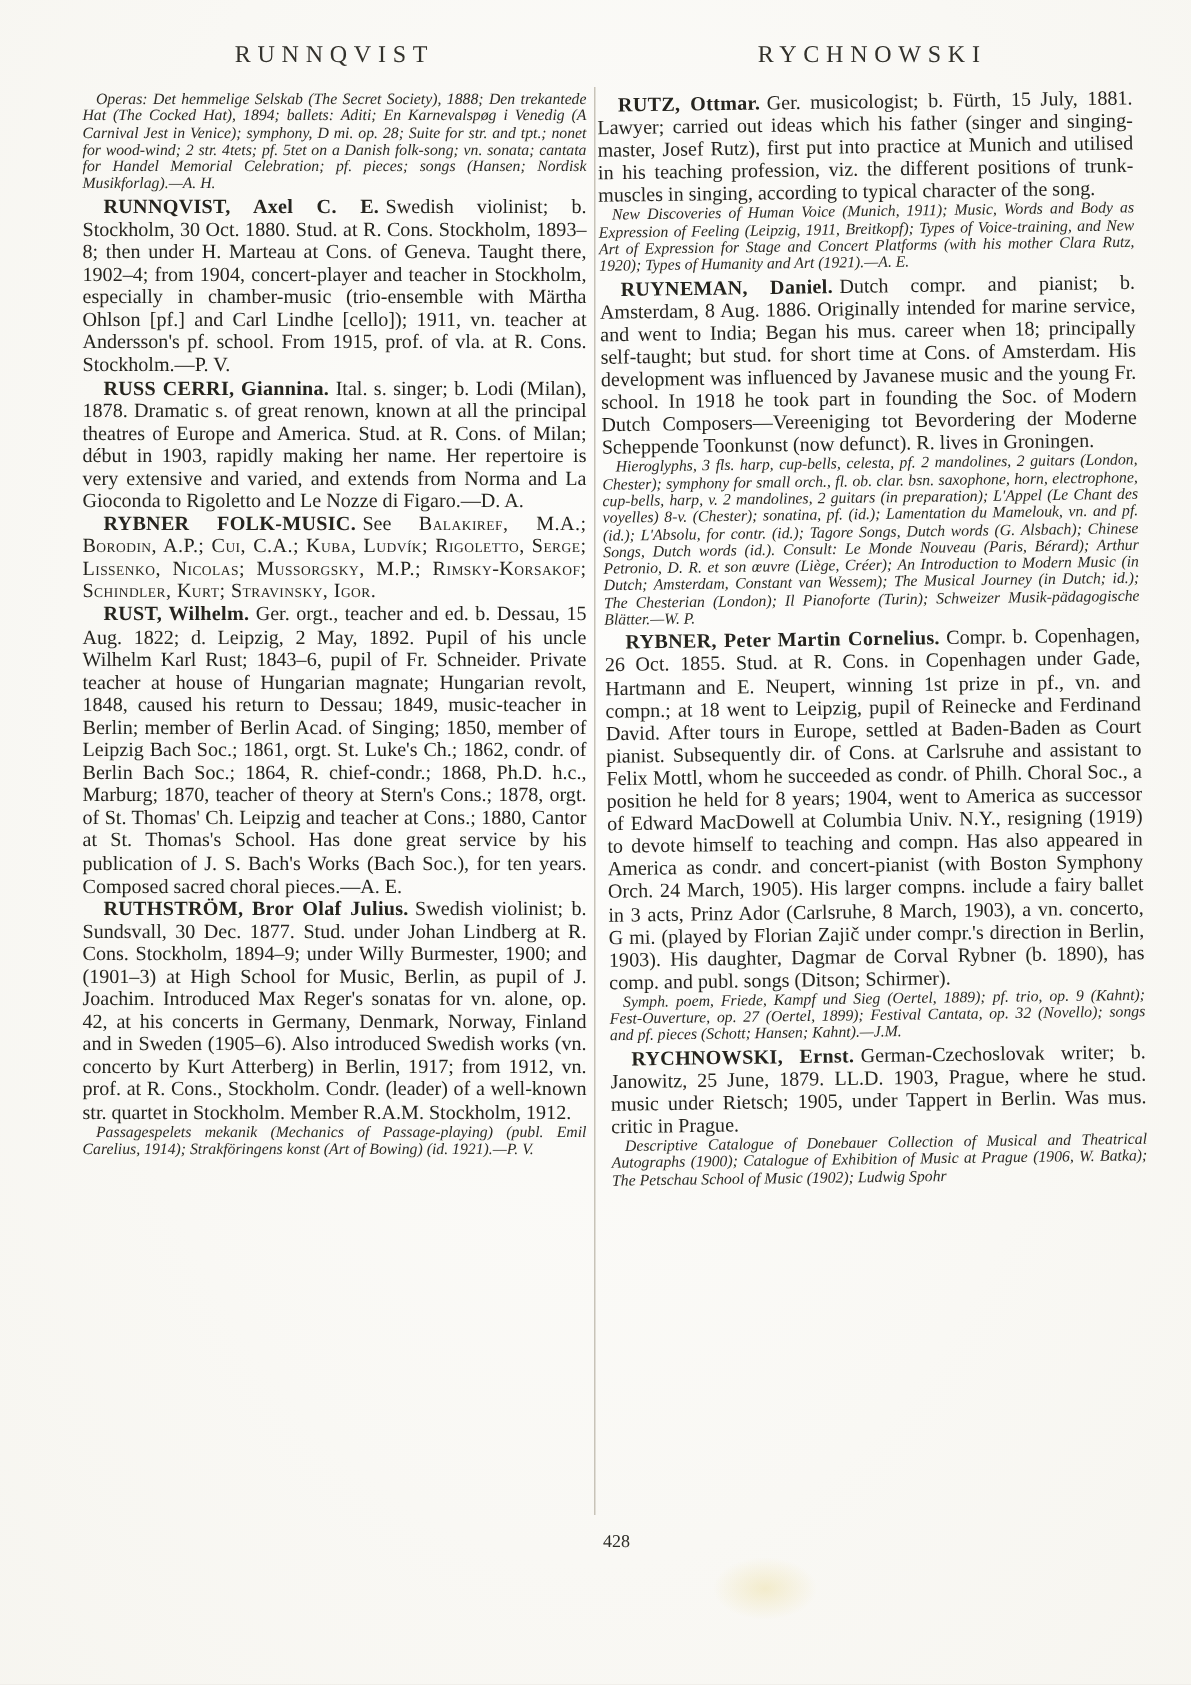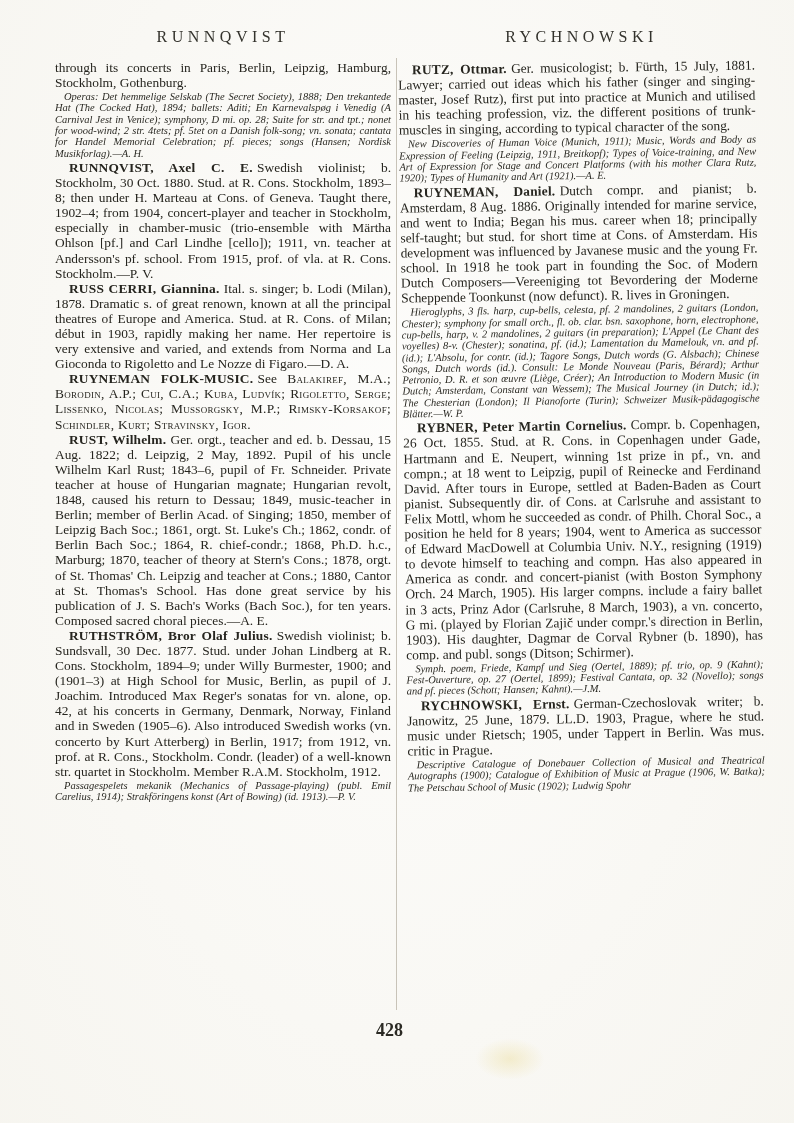--- a/index.html
+++ b/index.html
@@ -40,54 +40,53 @@
     font-size:10.5px;line-height:11.3px;
     font-style:italic;
     text-indent:9px;
     text-align:justify;
     color:#2b2a24;
     margin-top:1px;margin-bottom:1px;
   }
   .smallcaps{font-variant:small-caps;letter-spacing:.3px;}
   .page-number{
     position:absolute;left:376px;top:1020px;width:44px;
-    text-align:left;font-size:18px;color:#2b2a24;font-weight:bold;
+    text-align:right;font-size:12px;color:#2b2a24;
   }
   .stain{
     position:absolute;left:475px;top:1038px;width:70px;height:42px;
     background:radial-gradient(ellipse at center, rgba(233,216,140,.38), rgba(233,216,140,0) 70%);
     pointer-events:none;
   }
 </style>
 </head>
 <body>
 
 <div class="page">
 
   <div class="running-head right">RYCHNOWSKI</div>
   <div class="running-head left">RUNNQVIST</div>
 
   <div class="divider"></div>
 
   <div class="column col-left">
-    <p class="cont">through its concerts in Paris, Berlin, Leipzig, Hamburg, Stockholm, Gothenburg.</p>
     <p class="works">Operas: Det hemmelige Selskab (The Secret Society), 1888; Den trekantede Hat (The Cocked Hat), 1894; ballets: Aditi; En Karnevalspøg i Venedig (A Carnival Jest in Venice); symphony, D mi. op. 28; Suite for str. and tpt.; nonet for wood-wind; 2 str. 4tets; pf. 5tet on a Danish folk-song; vn. sonata; cantata for Handel Memorial Celebration; pf. pieces; songs (Hansen; Nordisk Musikforlag).—A. H.</p>
 
     <p class="entry"><span class="head">RUNNQVIST, Axel C. E.</span><span>Swedish violinist; b. Stockholm, 30 Oct. 1880. Stud. at R. Cons. Stockholm, 1893–8; then under H. Marteau at Cons. of Geneva. Taught there, 1902–4; from 1904, concert-player and teacher in Stockholm, especially in chamber-music (trio-ensemble with Märtha Ohlson [pf.] and Carl Lindhe [cello]); 1911, vn. teacher at Andersson's pf. school. From 1915, prof. of vla. at R. Cons. Stockholm.—P. V.</span></p>
 
     <p class="entry"><span class="head">RUSS CERRI, Giannina.</span><span>Ital. s. singer; b. Lodi (Milan), 1878. Dramatic s. of great renown, known at all the principal theatres of Europe and America. Stud. at R. Cons. of Milan; début in 1903, rapidly making her name. Her repertoire is very extensive and varied, and extends from Norma and La Gioconda to Rigoletto and Le Nozze di Figaro.—D. A.</span></p>
 
 
-    <p class="entry"><span class="head">RUYNEMAN FOLK-MUSIC.</span><span>See</span>
+    <p class="entry"><span class="head">RYBNER FOLK-MUSIC.</span><span>See</span>
       <span class="smallcaps">Balakiref, M.A.; Borodin, A.P.; Cui, C.A.; Kuba, Ludvík; Rigoletto, Serge; Lissenko, Nicolas; Mussorgsky, M.P.; Rimsky-Korsakof; Schindler, Kurt; Stravinsky, Igor.</span></p>
 
     <p class="entry"><span class="head">RUST, Wilhelm.</span><span>Ger. orgt., teacher and ed. b. Dessau, 15 Aug. 1822; d. Leipzig, 2 May, 1892. Pupil of his uncle Wilhelm Karl Rust; 1843–6, pupil of Fr. Schneider. Private teacher at house of Hungarian magnate; Hungarian revolt, 1848, caused his return to Dessau; 1849, music-teacher in Berlin; member of Berlin Acad. of Singing; 1850, member of Leipzig Bach Soc.; 1861, orgt. St. Luke's Ch.; 1862, condr. of Berlin Bach Soc.; 1864, R. chief-condr.; 1868, Ph.D. h.c., Marburg; 1870, teacher of theory at Stern's Cons.; 1878, orgt. of St. Thomas' Ch. Leipzig and teacher at Cons.; 1880, Cantor at St. Thomas's School. Has done great service by his publication of J. S. Bach's Works (Bach Soc.), for ten years. Composed sacred choral pieces.—A. E.</span></p>
 
     <p class="entry"><span class="head">RUTHSTRÖM, Bror Olaf Julius.</span><span>Swedish violinist; b. Sundsvall, 30 Dec. 1877. Stud. under Johan Lindberg at R. Cons. Stockholm, 1894–9; under Willy Burmester, 1900; and (1901–3) at High School for Music, Berlin, as pupil of J. Joachim. Introduced Max Reger's sonatas for vn. alone, op. 42, at his concerts in Germany, Denmark, Norway, Finland and in Sweden (1905–6). Also introduced Swedish works (vn. concerto by Kurt Atterberg) in Berlin, 1917; from 1912, vn. prof. at R. Cons., Stockholm. Condr. (leader) of a well-known str. quartet in Stockholm. Member R.A.M. Stockholm, 1912.</span></p>
-    <p class="works">Passagespelets mekanik (Mechanics of Passage-playing) (publ. Emil Carelius, 1914); Strakföringens konst (Art of Bowing) (id. 1913).—P. V.</p>
+    <p class="works">Passagespelets mekanik (Mechanics of Passage-playing) (publ. Emil Carelius, 1914); Strakföringens konst (Art of Bowing) (id. 1921).—P. V.</p>
   </div>
 
   <div class="column col-right">
     <p class="entry"><span class="head">RUTZ, Ottmar.</span><span>Ger. musicologist; b. Fürth, 15 July, 1881. Lawyer; carried out ideas which his father (singer and singing-master, Josef Rutz), first put into practice at Munich and utilised in his teaching profession, viz. the different positions of trunk-muscles in singing, according to typical character of the song.</span></p>
     <p class="works">New Discoveries of Human Voice (Munich, 1911); Music, Words and Body as Expression of Feeling (Leipzig, 1911, Breitkopf); Types of Voice-training, and New Art of Expression for Stage and Concert Platforms (with his mother Clara Rutz, 1920); Types of Humanity and Art (1921).—A. E.</p>
 
     <p class="entry"><span class="head">RUYNEMAN, Daniel.</span><span>Dutch compr. and pianist; b. Amsterdam, 8 Aug. 1886. Originally intended for marine service, and went to India; Began his mus. career when 18; principally self-taught; but stud. for short time at Cons. of Amsterdam. His development was influenced by Javanese music and the young Fr. school. In 1918 he took part in founding the Soc. of Modern Dutch Composers—Vereeniging tot Bevordering der Moderne Scheppende Toonkunst (now defunct). R. lives in Groningen.</span></p>
     <p class="works">Hieroglyphs, 3 fls. harp, cup-bells, celesta, pf. 2 mandolines, 2 guitars (London, Chester); symphony for small orch., fl. ob. clar. bsn. saxophone, horn, electrophone, cup-bells, harp, v. 2 mandolines, 2 guitars (in preparation); L'Appel (Le Chant des voyelles) 8-v. (Chester); sonatina, pf. (id.); Lamentation du Mamelouk, vn. and pf. (id.); L'Absolu, for contr. (id.); Tagore Songs, Dutch words (G. Alsbach); Chinese Songs, Dutch words (id.). Consult: Le Monde Nouveau (Paris, Bérard); Arthur Petronio, D. R. et son œuvre (Liège, Créer); An Introduction to Modern Music (in Dutch; Amsterdam, Constant van Wessem); The Musical Journey (in Dutch; id.); The Chesterian (London); Il Pianoforte (Turin); Schweizer Musik-pädagogische Blätter.—W. P.</p>
 
     <p class="entry"><span class="head">RYBNER, Peter Martin Cornelius.</span><span>Compr. b. Copenhagen, 26 Oct. 1855. Stud. at R. Cons. in Copenhagen under Gade, Hartmann and E. Neupert, winning 1st prize in pf., vn. and compn.; at 18 went to Leipzig, pupil of Reinecke and Ferdinand David. After tours in Europe, settled at Baden-Baden as Court pianist. Subsequently dir. of Cons. at Carlsruhe and assistant to Felix Mottl, whom he succeeded as condr. of Philh. Choral Soc., a position he held for 8 years; 1904, went to America as successor of Edward MacDowell at Columbia Univ. N.Y., resigning (1919) to devote himself to teaching and compn. Has also appeared in America as condr. and concert-pianist (with Boston Symphony Orch. 24 March, 1905). His larger compns. include a fairy ballet in 3 acts, Prinz Ador (Carlsruhe, 8 March, 1903), a vn. concerto, G mi. (played by Florian Zajič under compr.'s direction in Berlin, 1903). His daughter, Dagmar de Corval Rybner (b. 1890), has comp. and publ. songs (Ditson; Schirmer).</span></p>

